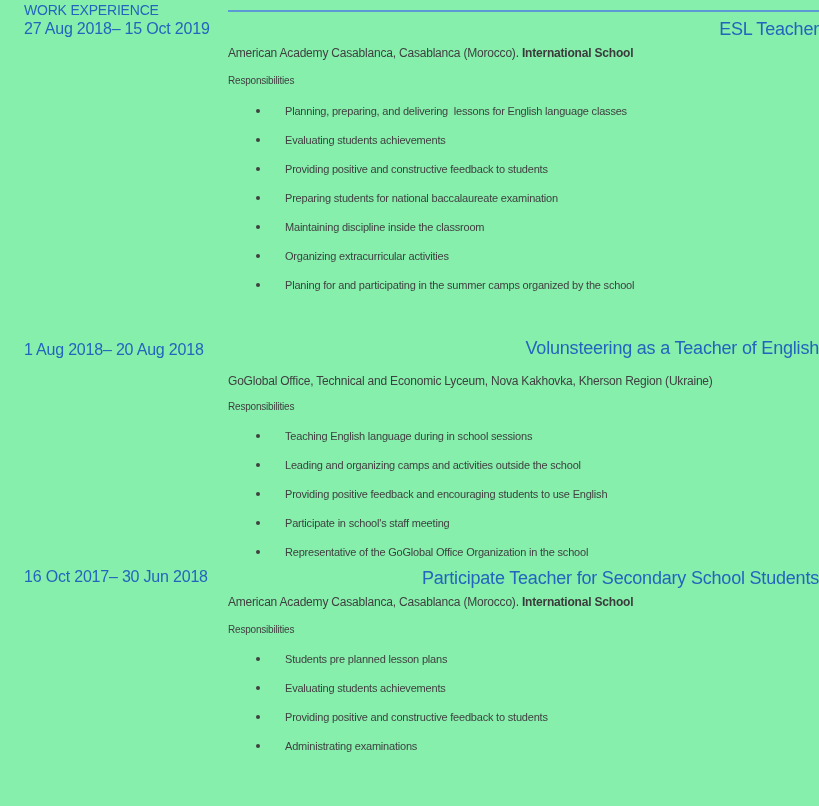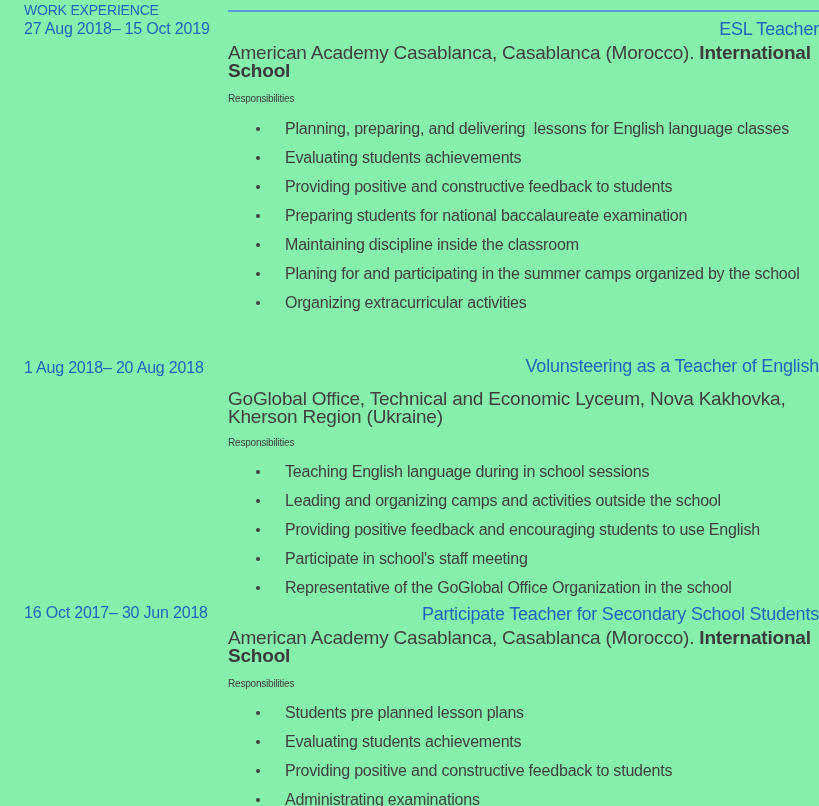--- a/index.html
+++ b/index.html
@@ -61,21 +61,21 @@
     line-height: 22px;
     font-weight: 400;
     color: #2365bd;
     margin: 0;
     letter-spacing: -0.2px;
     text-align: right;
   }
   .job-1 .job-title { margin-top: 6px; }
 
   .org-line {
-    font-size: 19px;
+    font-size: 12px;
     line-height: 18px;
     margin: 4px 0 0 0;
     color: #404040;
     letter-spacing: -0.2px;
   }
   .job-2 .org-line { margin-top: 13px; }
   .org-line b { font-weight: 700; color: #3b3b3b; }
 
   .resp-label {
     font-size: 10px;
@@ -88,21 +88,21 @@
 
   .bullets {
     list-style: none;
     margin: 13px 0 0 0;
     padding: 0;
   }
   .job-2 .bullets, .job-3 .bullets { margin-top: 12px; }
   .bullets li {
     position: relative;
     padding-left: 57px;
-    font-size: 16px;
+    font-size: 11px;
     line-height: 16px;
     margin-bottom: 13px;
     color: #404040;
     letter-spacing: -0.2px;
   }
   .bullets li:last-child { margin-bottom: 0; }
   .dot {
     position: absolute;
     left: 28px;
     top: 6px;
@@ -130,22 +130,22 @@
       <div class="rule"></div>
       <h2 class="job-title">ESL Teacher</h2>
       <p class="org-line"><span>American Academy Casablanca, Casablanca (Morocco). </span><b>International School</b></p>
       <p class="resp-label">Responsibilities</p>
       <ul class="bullets">
         <li><span class="dot"></span><span class="btxt">Planning, preparing, and delivering  lessons for English language classes</span></li>
         <li><span class="dot"></span><span class="btxt">Evaluating students achievements</span></li>
         <li><span class="dot"></span><span class="btxt">Providing positive and constructive feedback to students</span></li>
         <li><span class="dot"></span><span class="btxt">Preparing students for national baccalaureate examination</span></li>
         <li><span class="dot"></span><span class="btxt">Maintaining discipline inside the classroom</span></li>
+        <li><span class="dot"></span><span class="btxt">Organizing extracurricular activities</span></li>
         <li><span class="dot"></span><span class="btxt">Planing for and participating in the summer camps organized by the school</span></li>
-        <li><span class="dot"></span><span class="btxt">Organizing extracurricular activities</span></li>
       </ul>
     </div>
   </section>
 
   <section class="job job-2">
     <div class="left-col">
       <div class="date-range">1 Aug 2018– 20 Aug 2018</div>
     </div>
     <div class="main-col">
       <h2 class="job-title">Volunsteering as a Teacher of English</h2>

